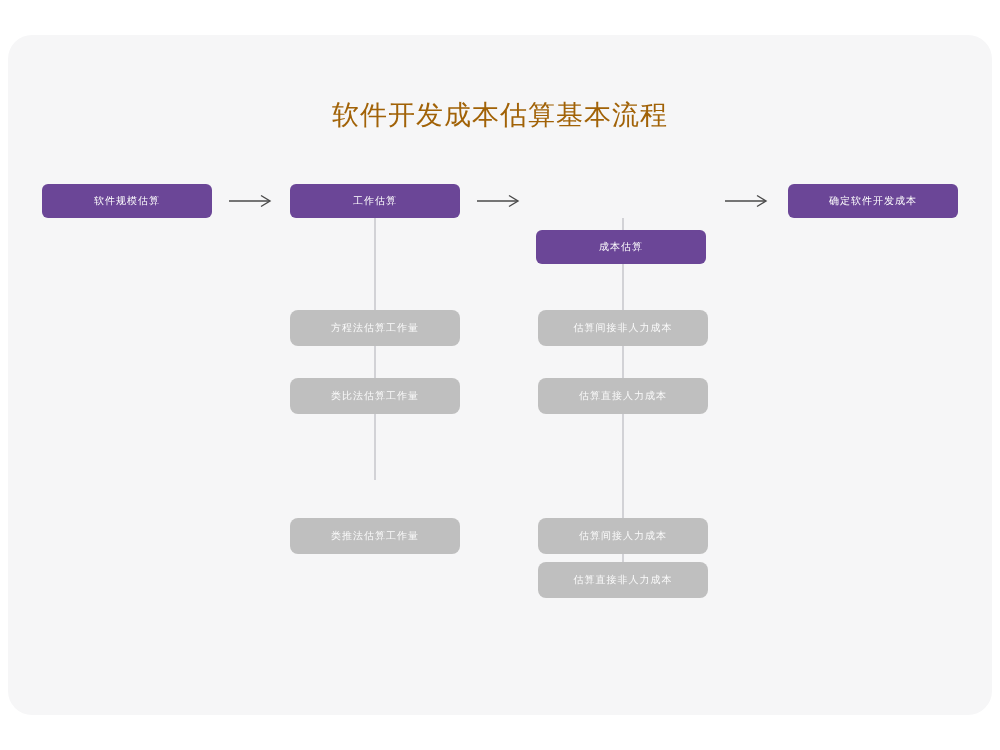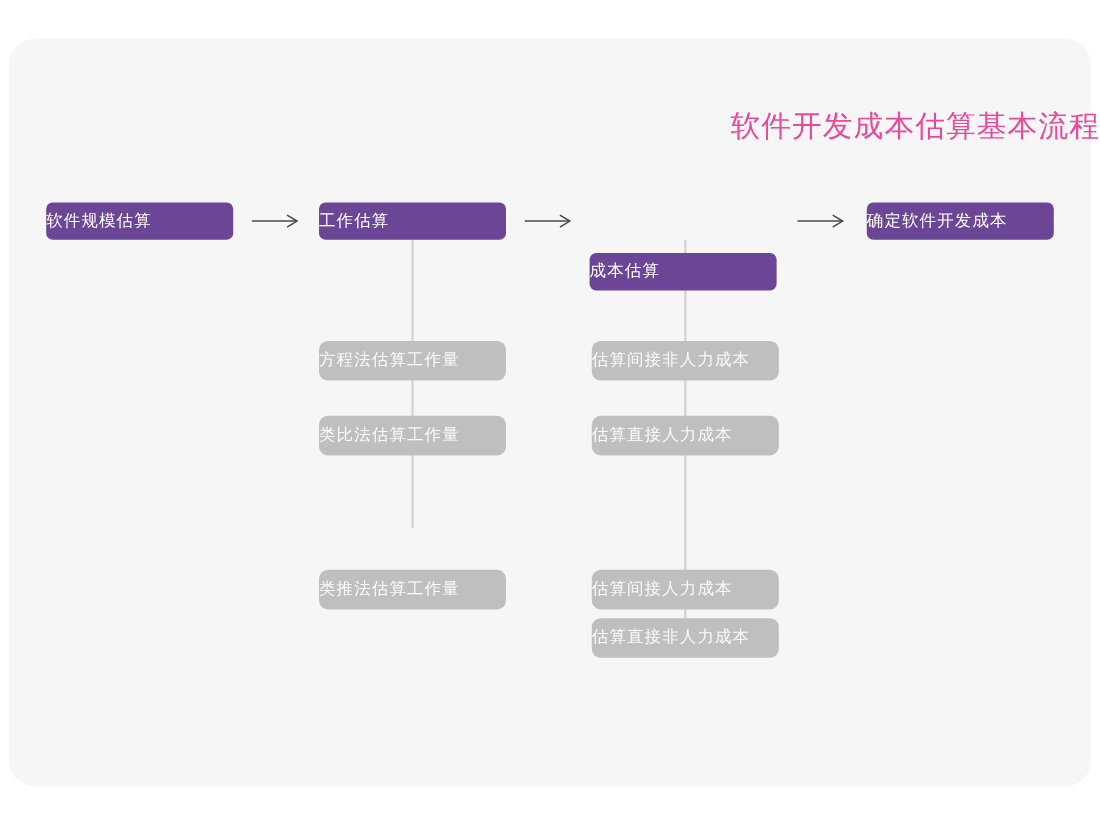--- a/index.html
+++ b/index.html
@@ -21,32 +21,32 @@
     width: 984px;
     height: 680px;
     background: #f6f6f7;
     border-radius: 24px;
   }
   .title {
     position: absolute;
     left: 0;
     top: 97px;
     width: 100%;
-    text-align: right;
+    text-align: center;
     font-size: 27px;
     font-weight: 500;
     letter-spacing: 1px;
-    color: #ec4899;
+    color: #a16207;
   }
   .node {
     position: absolute;
     height: 34px;
     line-height: 34px;
-    text-align: left;
-    font-size: 15px;
+    text-align: center;
+    font-size: 10px;
     letter-spacing: 1px;
     white-space: nowrap;
     z-index: 2;
   }
   .node.main {
     top: 184px;
     width: 170px;
     background: #6b4697;
     color: #ffffff;
     border-radius: 6px;

